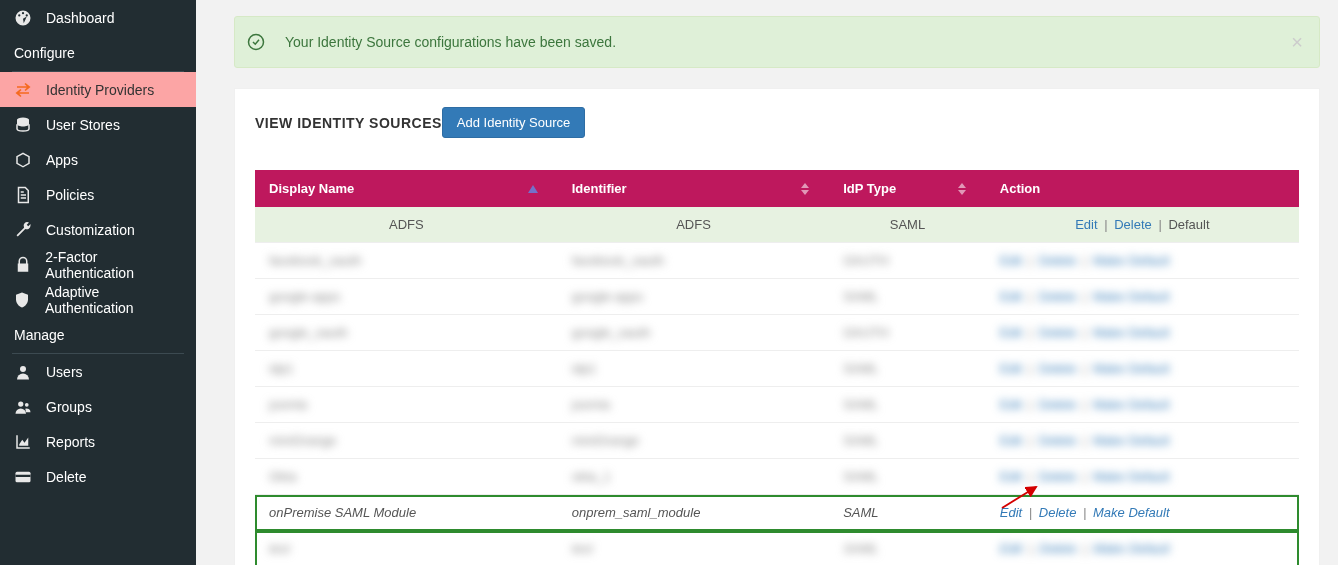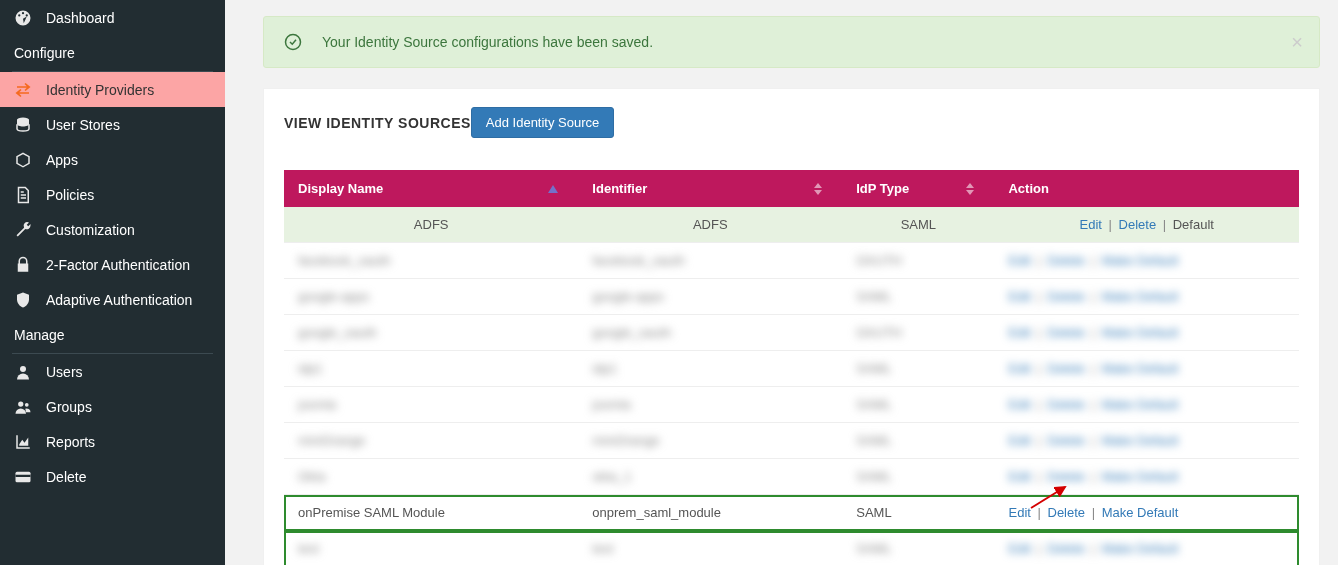--- a/index.html
+++ b/index.html
@@ -7,21 +7,21 @@
     font-family: "Helvetica Neue", Helvetica, Arial, sans-serif;
     font-size: 14px;
     background: #f2f2f2;
     width: 1338px;
     height: 565px;
     overflow: hidden;
     color: #333;
   }
   .layout { display: flex; height: 100%; }
   .sidebar {
-    width: 225px;
+    width: 196px;
     background: #222d32;
     color: #b8c7ce;
     display: flex;
     flex-direction: column;
     flex-shrink: 0;
   }
   .sidebar .nav-item {
     display: flex;
     align-items: center;
     height: 35px;
@@ -56,21 +56,21 @@
   }
   .main {
     flex: 1;
     padding: 16px 18px 0 38px;
     overflow: auto;
   }
   .alert {
     background: #dff0d8;
     border: 1px solid #d6e9c6;
     color: #3c763d;
-    padding: 16px 20px;
+    padding: 16px 12px;
     border-radius: 3px;
     display: flex;
     align-items: center;
     position: relative;
     margin-bottom: 20px;
   }
   .alert .check-icon {
     color: #3c763d;
     margin-right: 20px;
     display: inline-flex;
@@ -156,20 +156,21 @@
     display: inline-block;
   }
   tbody tr.blurred td.action-cell > span {
     color: #3b7ed0;
   }
   .link { color: #337ab7; cursor: pointer; }
   .sep-pipe { color: #888; margin: 0 3px; }
   tbody tr.highlight {
     outline: 2px solid #2e8b2e;
     outline-offset: -2px;
+    font-style: italic;
   }
   .arrow-annot {
     position: absolute;
     pointer-events: none;
   }
   .rel { position: relative; }
   svg { display: block; }
 </style>
 </head>
 <body>

